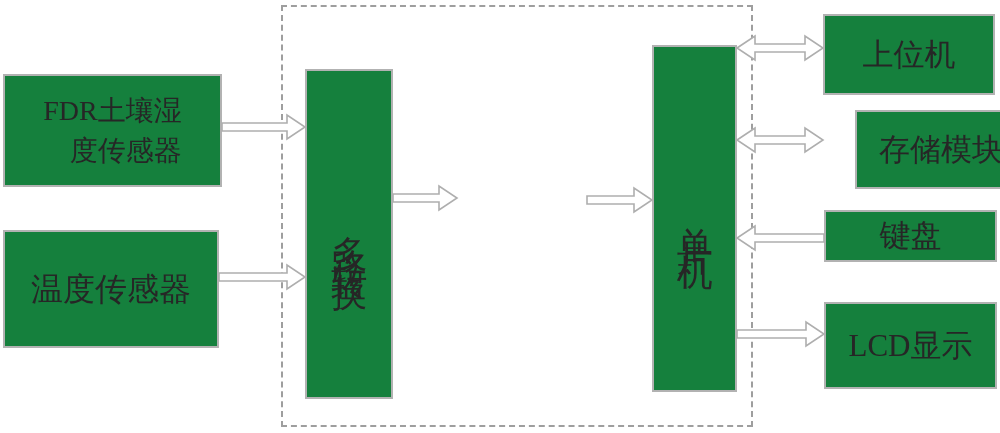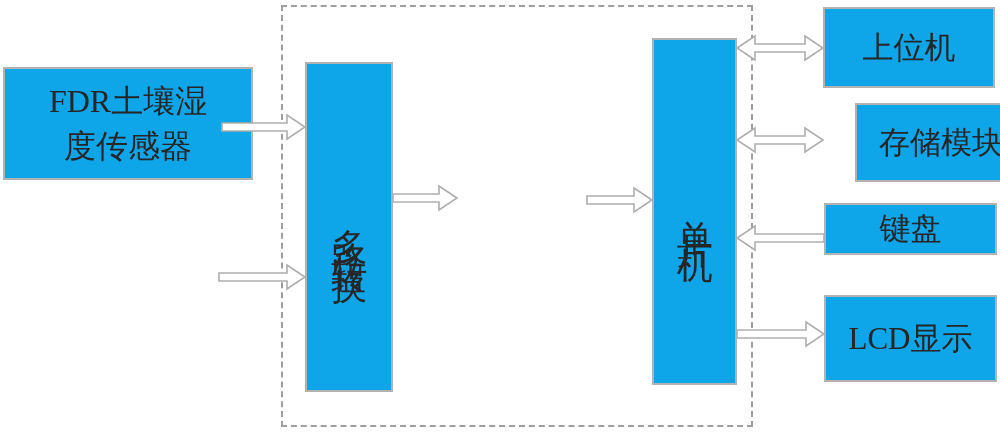--- a/index.html
+++ b/index.html
@@ -12,48 +12,49 @@
     width: 1000px;
     height: 433px;
     background: #ffffff;
     font-family: "Liberation Serif", "DejaVu Serif", serif;
     overflow: hidden;
   }
   .box {
     position: absolute;
     box-sizing: border-box;
     border: 2px solid #b2b2b2;
-    background: #0ea5e9;
+    background: #15803d;
     color: #262626;
     display: flex;
     align-items: center;
     justify-content: center;
     text-align: center;
     font-size: 31px;
     line-height: 1.4;
     white-space: pre-line;
+    margin-top: 7px;
   }
   .dashed-boundary {
     position: absolute;
     box-sizing: border-box;
     border: 2px dashed #9e9e9e;
     background: transparent;
   }
   .vtext {
     writing-mode: vertical-lr;
     text-orientation: upright;
     letter-spacing: 0.38em;
     font-size: 36px;
   }
   .latin {
     font-size: 33px;
     letter-spacing: 1px;
   }
   
-  #node-fdr      { left: 3px;   top: 67px;  width: 250px; height: 113px; font-size: 32px; }
+  #node-fdr      { left: 3px;   top: 67px;  width: 219px; height: 113px; font-size: 28px; text-align: right; }
   #node-temp     { left: 3px;   top: 223px; width: 216px; height: 118px; font-size: 32px; }
   #boundary      { left: 281px; top: 5px;   width: 472px; height: 422px; }
   #node-mux      { left: 305px; top: 62px;  width: 88px;  height: 330px; }
   #node-adc      { left: 457px; top: 152px; width: 130px; height: 95px;  }
   #node-mcu      { left: 652px; top: 38px;  width: 85px;  height: 347px; }
   #node-host     { left: 823px; top: 7px;   width: 172px; height: 81px;  }
   #node-storage  { left: 855px; top: 103px; width: 172px; height: 79px;  }
   #node-keyboard { left: 824px; top: 203px; width: 173px; height: 52px;  }
   #node-lcd      { left: 824px; top: 295px; width: 173px; height: 87px;  }
   .arrow-layer {
@@ -73,20 +74,21 @@
 </head>
 <body>
 
 <div class="stage">
 
   <div id="boundary" class="dashed-boundary"></div>
 
   <div id="node-fdr" class="box">FDR土壤湿
 度传感器</div>
 
+  <div id="node-temp" class="box">温度传感器</div>
 
   <div id="node-mux" class="box vtext">多路转换</div>
 
 
   <div id="node-mcu" class="box vtext">单片机</div>
 
   <div id="node-host" class="box">上位机</div>
 
   <div id="node-storage" class="box">存储模块</div>
 

